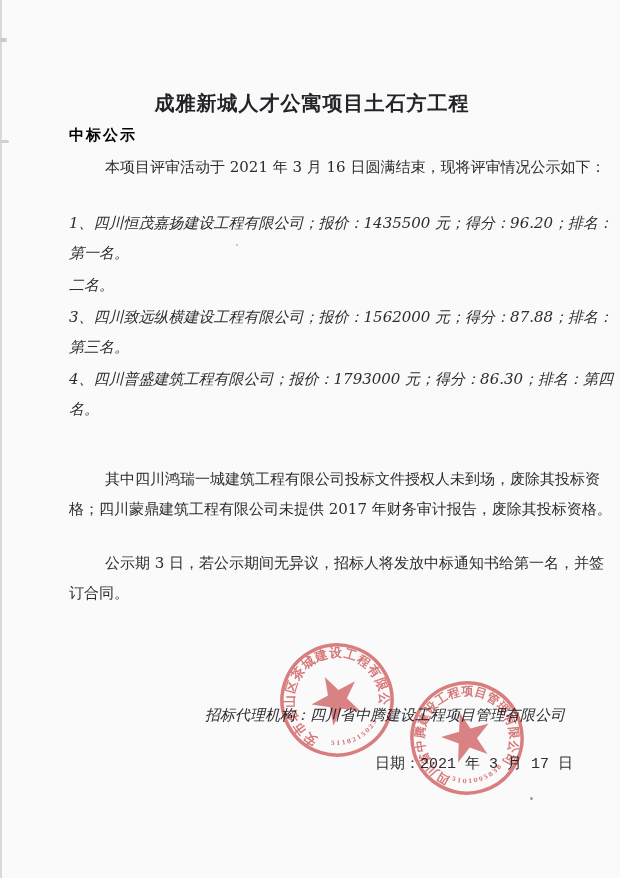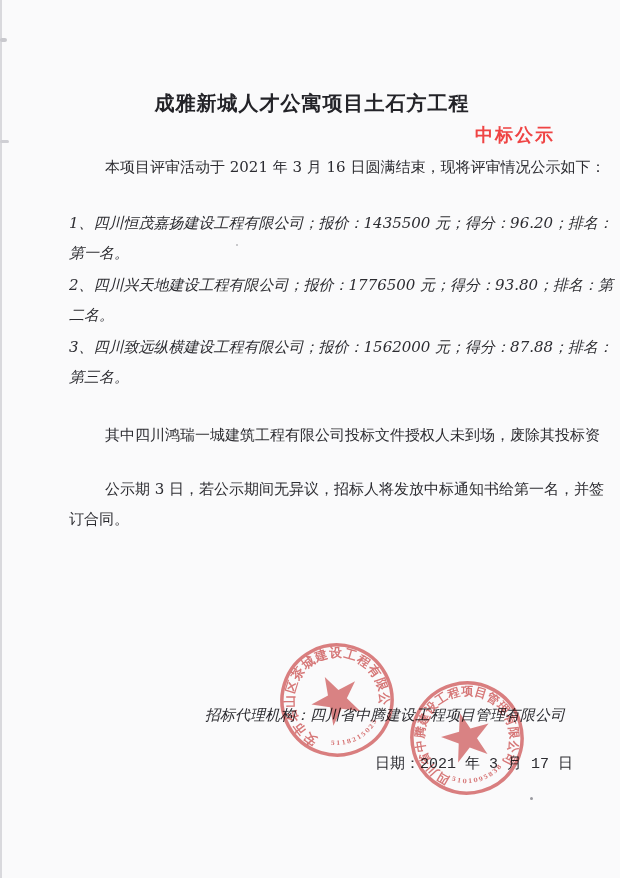--- a/index.html
+++ b/index.html
@@ -23,29 +23,29 @@
   .content { position: absolute; left: 69px; top: 0; width: 486px; }
 
   .title {
     margin: 92px 0 0 0;
     font-size: 20px; line-height: 22px;
     font-weight: bold; text-align: center; letter-spacing: 1px;
     color: #232328;
   }
   .subtitle {
     margin: 10px 0 0 0;
-    font-size: 18px; line-height: 22px;
-    font-weight: bold; text-align: right; letter-spacing: 2px;
-    color: #ef4444;
+    font-size: 15px; line-height: 22px;
+    font-weight: bold; text-align: left; letter-spacing: 2px;
+    color: #000000;
   }
   .ln { font-size: 15px; line-height: 30px; white-space: nowrap; }
   .intro { margin: 6px 0 0 0; text-indent: 2.4em; }
   .items { margin-top: 26px; font-style: italic; }
   .item { margin-bottom: 2px; }
-  .para-disqualify { margin: 28px 0 0 0; }
+  .para-disqualify { margin: 40px 0 0 0; }
   .para-publicity { margin: 24px 0 10px 0; }
   .first-indent { text-indent: 2.4em; }
 
   .sig-line { position: absolute; font-size: 15px; line-height: 30px; white-space: nowrap; color: #2c2c31; }
   .sig-tenderer { top: 659px; right: 55px; }
   .sig-agency { top: 700px; right: 55px; font-style: italic; }
   .sig-date { top: 750px; right: 47px; font-family: Liberation Mono, monospace; }
 
   .stamp { position: absolute; mix-blend-mode: multiply; opacity: 0.85; }
   .stamp-left { left: 267px; top: 630px; }
@@ -68,31 +68,35 @@
     <h2 class="subtitle">中标公示</h2>
 
     <p class="ln intro">本项目评审活动于 2021 年 3 月 16 日圆满结束，现将评审情况公示如下：</p>
 
     <div class="items">
       <div class="item">
         <div class="ln">1、四川恒茂嘉扬建设工程有限公司；报价：1435500 元；得分：96.20；排名：</div>
         <div class="ln">第一名。</div>
       </div>
       <div class="item">
-        <div class="ln">2、四川兴天地建设工程有限公司；报价：1776500 元；得分：93.80；排名：第</div>
         <div class="ln">二名。</div>
       </div>
       <div class="item">
         <div class="ln">3、四川致远纵横建设工程有限公司；报价：1562000 元；得分：87.88；排名：</div>
         <div class="ln">第三名。</div>
       </div>
+      <div class="item">
+        <div class="ln">4、四川普盛建筑工程有限公司；报价：1793000 元；得分：86.30；排名：第四</div>
+        <div class="ln">名。</div>
+      </div>
     </div>
 
     <div class="para-disqualify">
       <div class="ln first-indent">其中四川鸿瑞一城建筑工程有限公司投标文件授权人未到场，废除其投标资</div>
+      <div class="ln">格；四川蒙鼎建筑工程有限公司未提供 2017 年财务审计报告，废除其投标资格。</div>
     </div>
 
     <div class="para-publicity">
       <div class="ln first-indent">公示期 3 日，若公示期间无异议，招标人将发放中标通知书给第一名，并签</div>
       <div class="ln">订合同。</div>
     </div>
   </div>
 
   <div class="sig-line sig-agency">招标代理机构：四川省中腾建设工程项目管理有限公司</div>
   <div class="sig-line sig-date">日期：2021 年 3 月 17 日</div>

